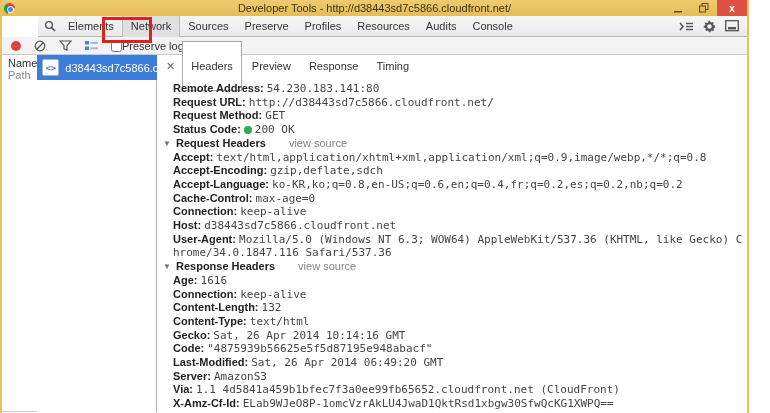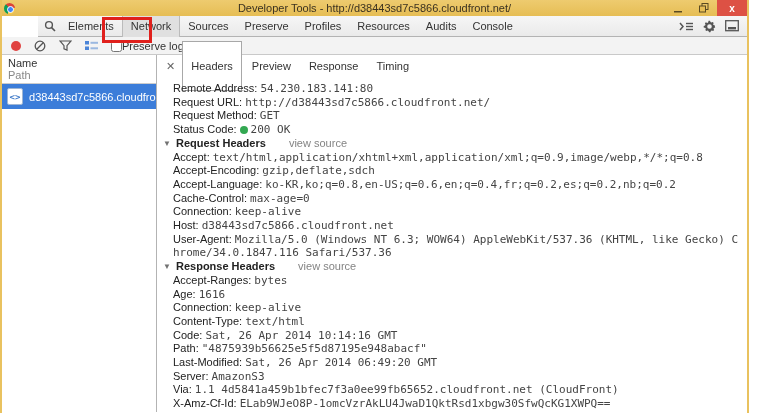--- a/index.html
+++ b/index.html
@@ -29,38 +29,38 @@
 
   
   .nettoolbar { height:18px; background:#f3f3f3; border-bottom:1px solid #c9c9c9; display:flex; align-items:center; gap:13px;
     padding-left:9px; font-size:11px; color:#333; }
   .rec-dot { width:10px; height:10px; border-radius:50%; background:#e04240; }
   .preserve { display:flex; align-items:flex-end; }
   .preserve input { width:11px; height:11px; }
 
   
   .main { display:flex; height:357px; }
-  .sidebar { width:155px; border-right:1px solid #b3b3b3; display:flex; flex-direction:column; background:#fff; }
+  .sidebar { width:155px; border-right:1px solid #b3b3b3; display:flex; flex-direction:row; background:#fff; }
   .side-head { border-bottom:1px solid #ccc; padding:2px 0 2px 6px; font-size:11px; line-height:12px; }
   .side-head .nm { color:#333; }
   .side-head .pth { color:#888; }
   .req-row { height:25px; background:#3c7dd9; color:#fff; display:flex; align-items:center; gap:6px; padding-left:5px; font-size:11px; }
   .doc-icon { width:17px; height:17px; background:#fff; border:1px solid #9fb6d4; border-radius:2px; display:flex; align-items:center;
     justify-content:center; color:#3c78c8; font-weight:bold; font-size:9px; font-family:"DejaVu Sans Mono",monospace; }
   .req-label { overflow:hidden; white-space:nowrap; }
 
   
   .panel { flex:1; display:flex; flex-direction:column; background:#fff; }
   .panel-tabs { height:22px; display:flex; align-items:center; font-size:11px; color:#333; padding-left:4px; gap:2px; }
   .close-x { color:#666; font-size:11px; padding:0 5px; }
   .ptab { padding:18px 8px; }
   .ptab.active { border:1px solid #a8a8a8; background:#fff; }
   .content { padding:5px 4px 0 16px; font-size:11px; line-height:12.7px; color:#222; }
   .hline { white-space:normal; word-break:break-all; }
-  .hname { font-weight:normal; color:#222; }
+  .hname { font-weight:bold; color:#222; }
   .hval { font-family:"DejaVu Sans Mono", monospace; color:#444; }
   .sect { margin-left:-10px; }
   .tri { color:#727272; font-size:8px; vertical-align:1px; margin-right:2px; }
   .sname { font-weight:bold; color:#222; }
   .vsrc { color:#848484; margin-left:20px; font-weight:normal; }
   .dot-green { display:inline-block; width:8px; height:8px; border-radius:50%; background:#33a852; margin:0 3px -1px 3px; }
 
   svg { display:block; }
 </style>
 </head>
@@ -226,41 +226,41 @@
           <span class="hname">User-Agent:</span>
           <span class="hval">Mozilla/5.0 (Windows NT 6.3; WOW64) AppleWebKit/537.36 (KHTML, like Gecko) Chrome/34.0.1847.116 Safari/537.36</span>
         </div>
 
         <div class="sect">
           <span class="tri">▼</span>
           <span class="sname">Response Headers</span>
           <span class="vsrc">view source</span>
         </div>
         <div class="hline">
-          <span class="hname">Accept-Ranges:</span>
-          <span class="hval">bytes</span>
-        </div>
-        <div class="hline">
           <span class="hname">Age:</span>
           <span class="hval">1616</span>
         </div>
         <div class="hline">
           <span class="hname">Connection:</span>
           <span class="hval">keep-alive</span>
         </div>
         <div class="hline">
+          <span class="hname">Content-Length:</span>
+          <span class="hval">132</span>
+        </div>
+        <div class="hline">
           <span class="hname">Content-Type:</span>
           <span class="hval">text/html</span>
         </div>
         <div class="hline">
+          <span class="hname">Gecko:</span>
+          <span class="hval">Sat, 26 Apr 2014 10:14:16 GMT</span>
+        </div>
+        <div class="hline">
           <span class="hname">Code:</span>
-          <span class="hval">Sat, 26 Apr 2014 10:14:16 GMT</span>
-        </div>
-        <div class="hline">
-          <span class="hname">Path:</span>
           <span class="hval">"4875939b56625e5f5d87195e948abacf"</span>
         </div>
         <div class="hline">
           <span class="hname">Last-Modified:</span>
           <span class="hval">Sat, 26 Apr 2014 06:49:20 GMT</span>
         </div>
         <div class="hline">
           <span class="hname">Server:</span>
           <span class="hval">AmazonS3</span>
         </div>

